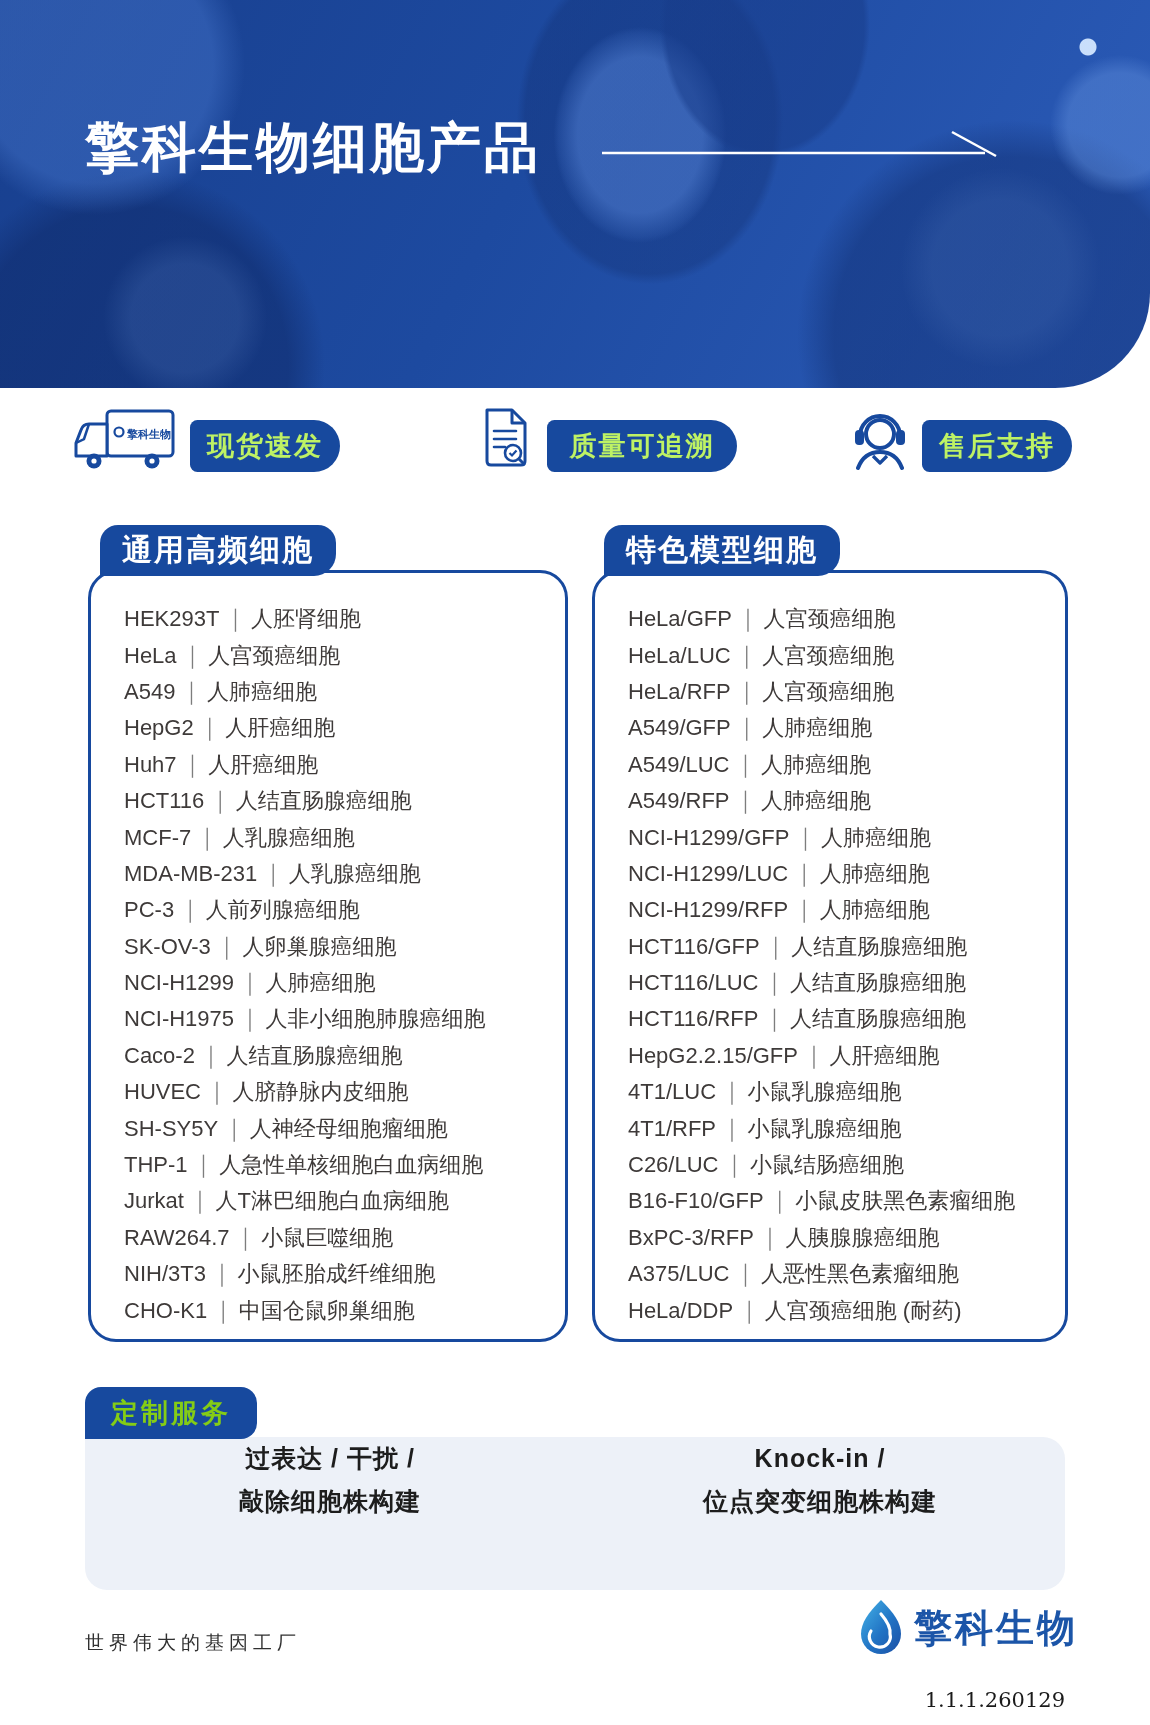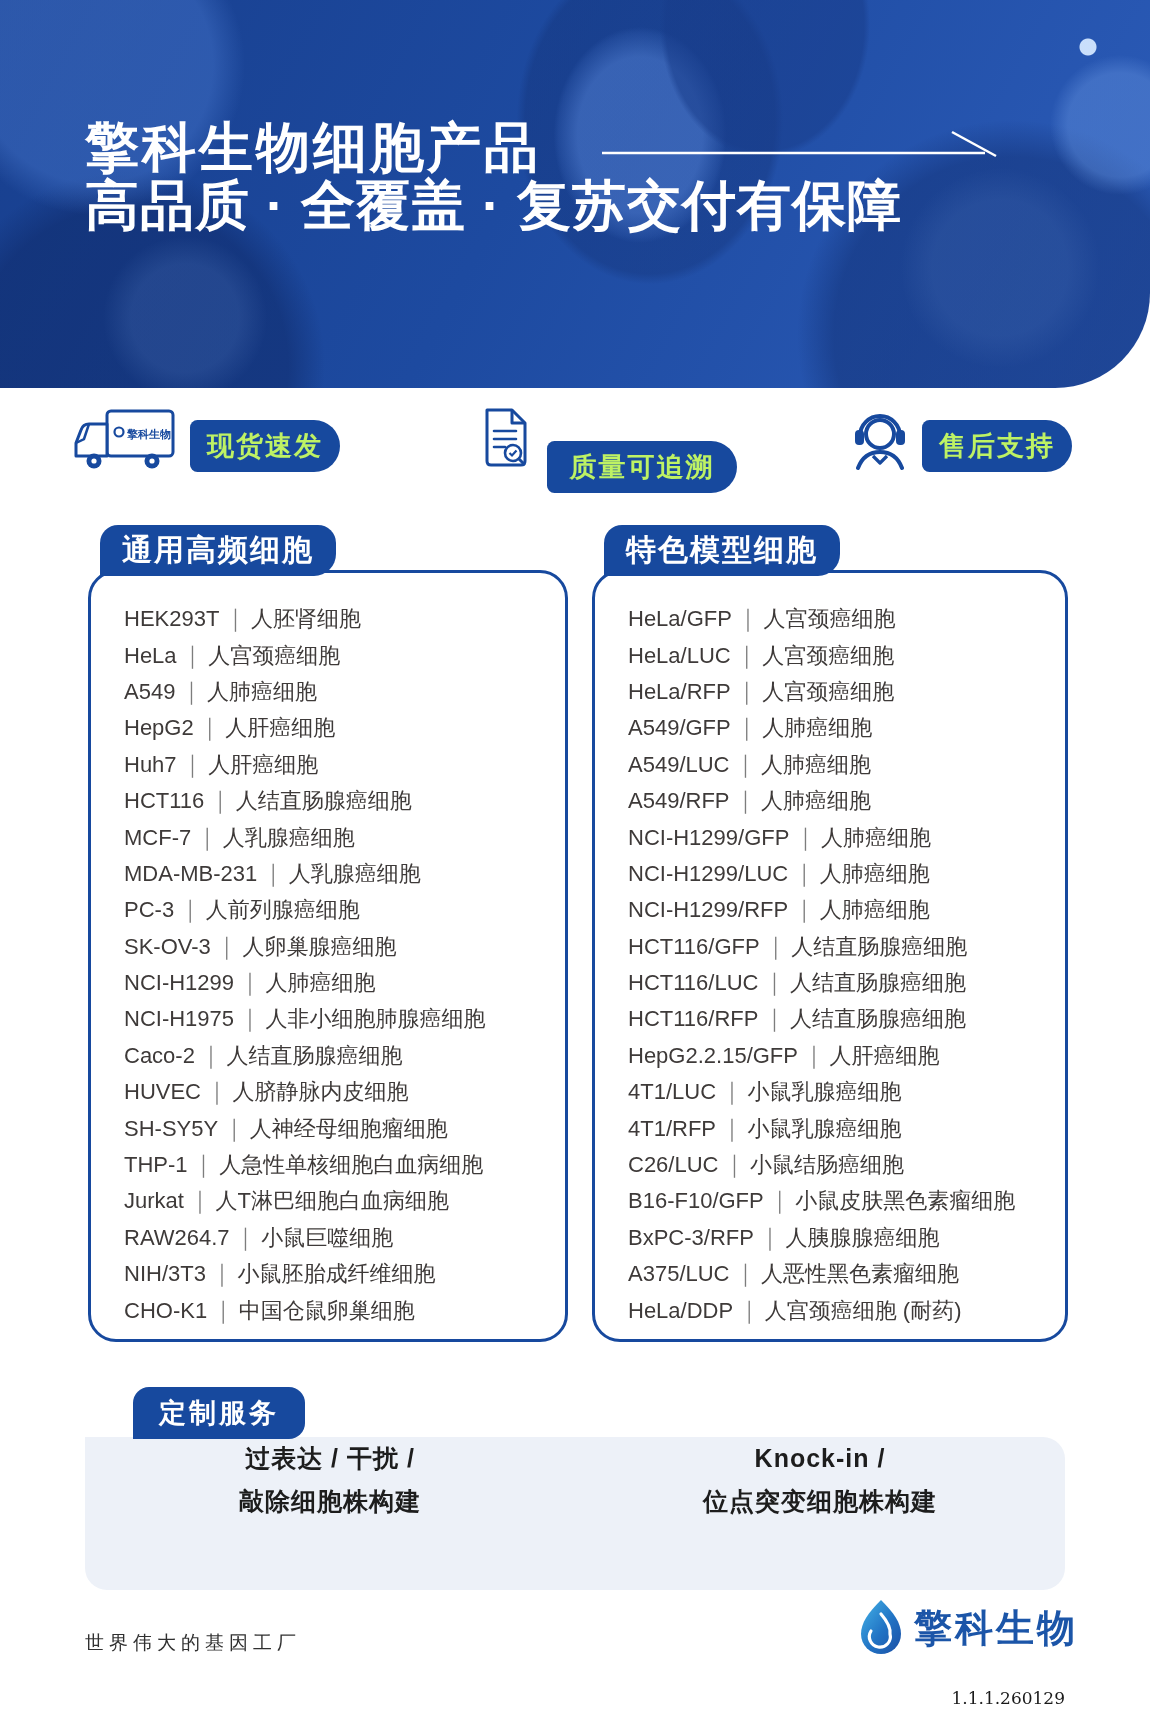--- a/index.html
+++ b/index.html
@@ -28,62 +28,61 @@
 
   
   .f-icon{position:absolute;}
   .f-truck{left:72px;top:408px;width:104px;height:62px;}
   .f-doc{left:481px;top:406px;width:48px;height:64px;}
   .f-headset{left:851px;top:406px;width:58px;height:64px;}
   .badge{position:absolute;top:420px;height:52px;background:var(--primary,#17499e);color:#bef264;
          font-size:27px;font-weight:bold;letter-spacing:2px;border-radius:8px 28px 28px 8px;
          display:flex;align-items:center;justify-content:center;box-sizing:border-box;}
   .badge.b1{left:190px;width:150px;}
-  .badge.b2{left:547px;width:190px;margin-top:21px;}
+  .badge.b2{left:547px;width:190px;}
   .badge.b3{left:922px;width:150px;}
 
   
   .cellbox{position:absolute;top:570px;height:772px;background:#fff;border:3px solid var(--primary,#17499e);
            border-radius:28px;box-sizing:border-box;}
   .cellbox.left{left:88px;width:480px;}
   .cellbox.right{left:592px;width:476px;}
   .tab{position:absolute;top:-48px;left:9px;height:51px;padding:0 22px;background:var(--primary,#17499e);
        color:#fff;font-size:30px;font-weight:bold;letter-spacing:2px;border-radius:18px 18px 22px 0;
        display:flex;align-items:center;white-space:nowrap;}
   ul.rows{position:absolute;left:33px;top:28px;right:6px;margin:0;padding:0;list-style:none;}
   ul.rows li{height:36.4px;display:flex;align-items:center;font-size:22px;color:#3e3a39;white-space:nowrap;}
   ul.rows .sep{color:#7d7d7d;margin:0 5px;font-weight:300;transform:scaleY(1.05);}
 
   
   .custom-tab{position:absolute;left:85px;top:1387px;height:52px;padding:0 26px;background:var(--primary,#17499e);
-              color:#ffffff;font-size:27px;font-weight:bold;letter-spacing:3px;border-radius:16px 16px 16px 0;
-              display:flex;align-items:center;z-index:2;margin-left:48px;}
+              color:#84cc16;font-size:27px;font-weight:bold;letter-spacing:3px;border-radius:16px 16px 16px 0;
+              display:flex;align-items:center;z-index:2;}
   .custom-panel{position:absolute;left:85px;top:1437px;width:980px;height:153px;background:#edf1f8;
                 border-radius:0 22px 22px 22px;display:flex;align-items:flex-start;}
   .svc{flex:1;text-align:center;font-size:25px;font-weight:600;color:#1d1d1d;line-height:43px;letter-spacing:1px;}
 
   
   .slogan{position:absolute;left:85px;top:1630px;font-size:19px;letter-spacing:5px;color:#303030;}
   .brand{position:absolute;left:856px;top:1598px;display:flex;align-items:center;}
   .brand-text{font-size:38px;font-weight:bold;color:#1b55a8;margin-left:8px;letter-spacing:3px;white-space:nowrap;}
-  .version{position:absolute;right:85px;top:1688px;font-size:17px;color:#1a1a1a;
+  .version{position:absolute;right:85px;top:1688px;font-size:21px;color:#1a1a1a;
            font-family:"DejaVu Serif","Liberation Serif",serif;}
 </style>
 </head>
 <body>
 
 <div class="page">
 
   <header class="header">
     <div class="h-title1">擎科生物细胞产品</div>
     <svg class="h-arrow" width="410" height="44" viewBox="0 0 410 44">
       <path d="M2 25 H385" stroke="#ffffff" stroke-width="2.5" fill="none"></path>
       <path d="M352 4 L396 28" stroke="#ffffff" stroke-width="2.5" fill="none"></path>
     </svg>
-    <div class="h-title2">高品质 · 全覆盖 · 复苏交付有保障</div>
   </header>
 
   <div>
     <div class="f-icon f-truck">
       <svg width="104" height="62" viewBox="0 0 104 62">
         <rect x="35" y="3" width="66" height="45" rx="4" fill="#fff" stroke="#17499e" stroke-width="3"></rect>
         <path d="M35 16 L17 16 Q11 16 9 22 L4 35 L4 48 L35 48 Z" fill="#fff" stroke="#17499e" stroke-width="3" stroke-linejoin="round"></path>
         <path d="M17 16 L12 31 L4 35" fill="none" stroke="#17499e" stroke-width="2.5"></path>
         <circle cx="22" cy="53" r="7.5" fill="#17499e"></circle>
           <circle cx="22" cy="53" r="2.6" fill="#fff"></circle>

